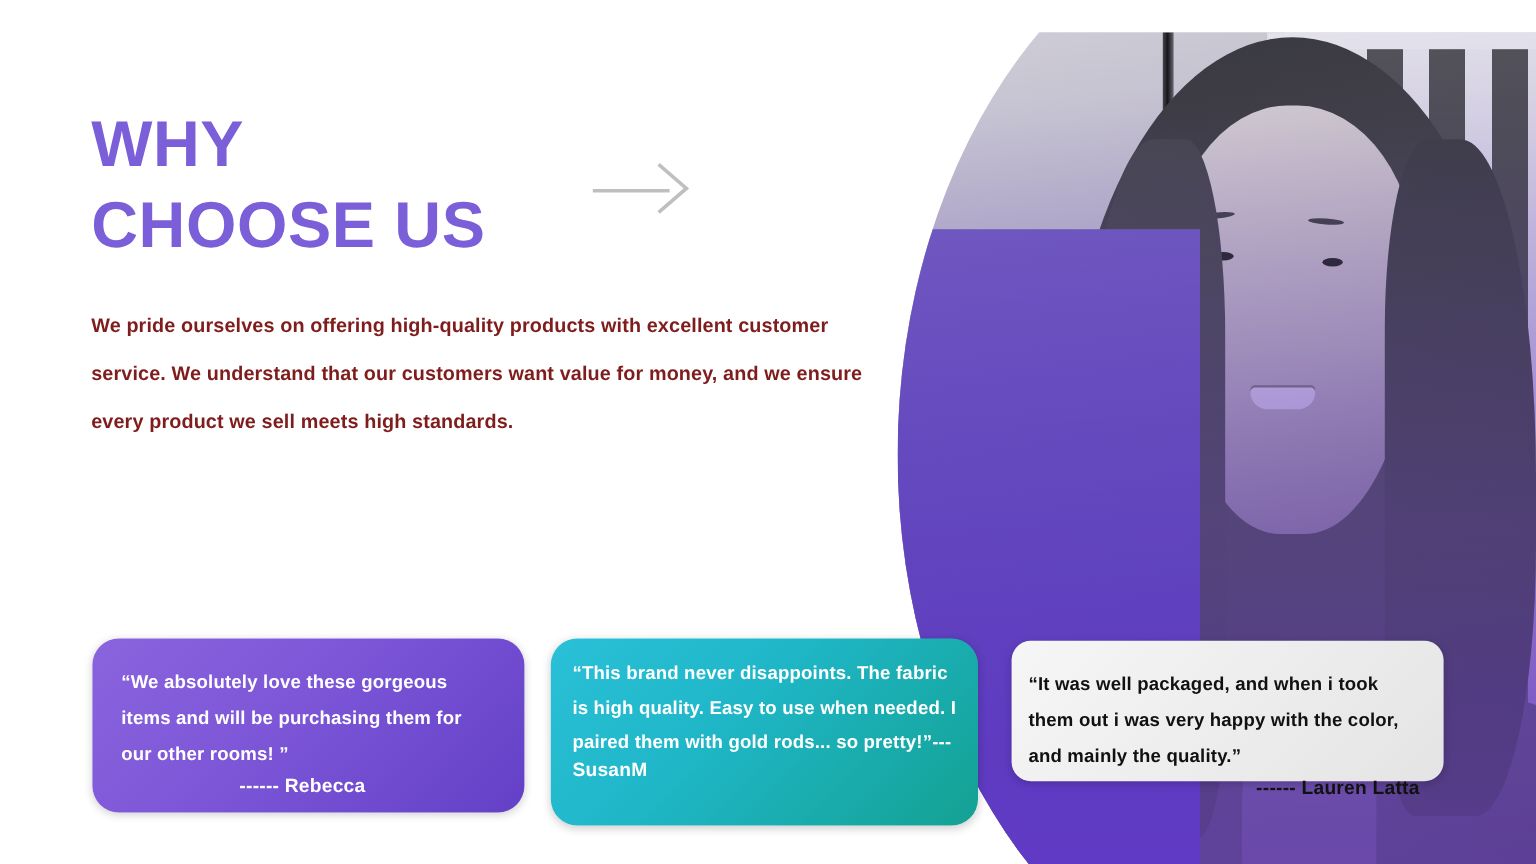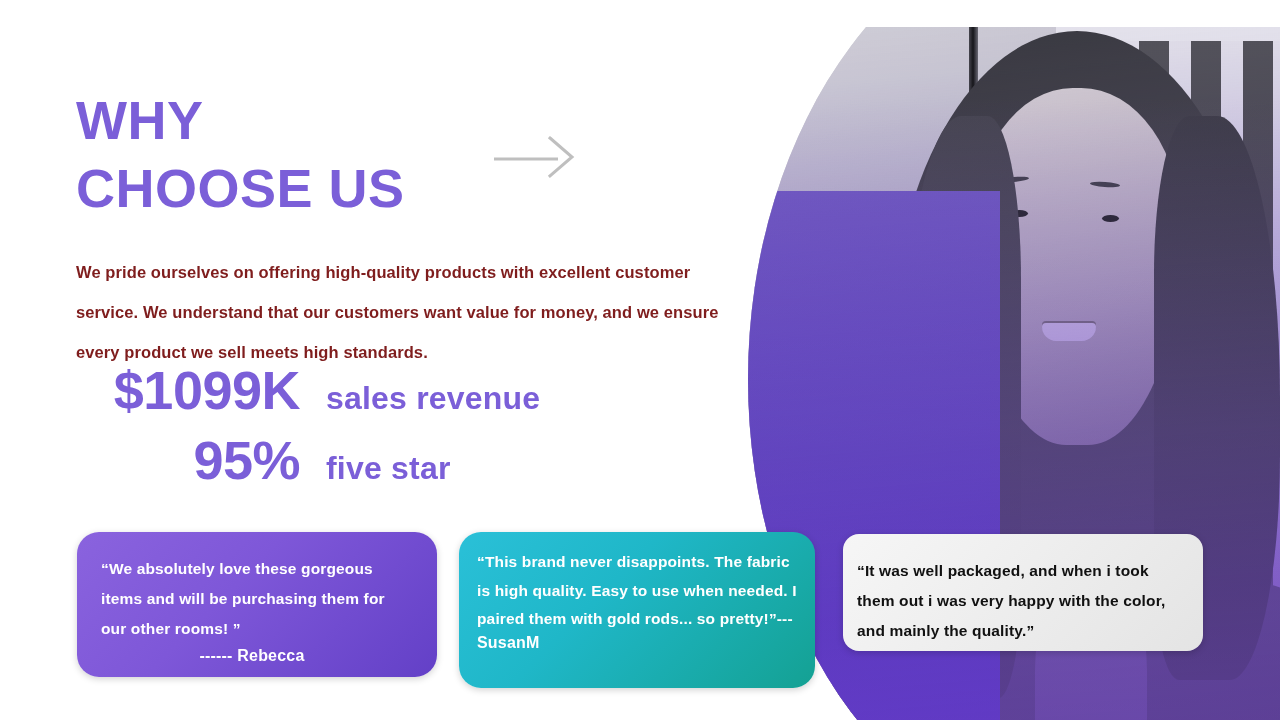--- a/index.html
+++ b/index.html
@@ -327,38 +327,29 @@
 
   <div class="arrow">
     <svg width="88" height="44" viewBox="0 0 88 44" fill="none" aria-hidden="true">
       <line x1="2" y1="24" x2="66" y2="24" stroke="#BFBFBF" stroke-width="3"></line>
       <polyline points="58,3 80,22 58,41" fill="none" stroke="#BFBFBF" stroke-width="3" stroke-linecap="square" stroke-linejoin="miter"></polyline>
     </svg>
   </div>
 
   <p class="intro">We pride ourselves on offering high-quality products with excellent customer service. We understand that our customers want value for money, and we ensure every product we sell meets high standards.</p>
 
-  <div class="stats">
-    <div class="stat-row">
-      <span class="value wide">$1099K</span>
-      <span class="label">sales revenue</span>
-    </div>
-    <div class="stat-row">
-      <span class="value wide2">95%</span>
-      <span class="label">five star</span>
-    </div>
-  </div>
 
   <div class="card" id="card-purple">
     <span class="quote">“We absolutely love these gorgeous items and will be purchasing them for our other rooms! ”</span>
     <span class="author">------ Rebecca</span>
   </div>
 
   <div class="card" id="card-teal">
     <span class="quote">“This brand never disappoints. The fabric is high quality. Easy to use when needed. I paired them with gold rods... so pretty!”---</span>
     <span class="author-inline">SusanM</span>
   </div>
 
   <div class="card" id="card-white">
     <span class="quote">“It was well packaged, and when i took them out i was very happy with the color, and mainly the quality.”</span>
+    <span class="author">------ Lauren Latta</span>
   </div>
 
 </div>
 
 </body></html>

